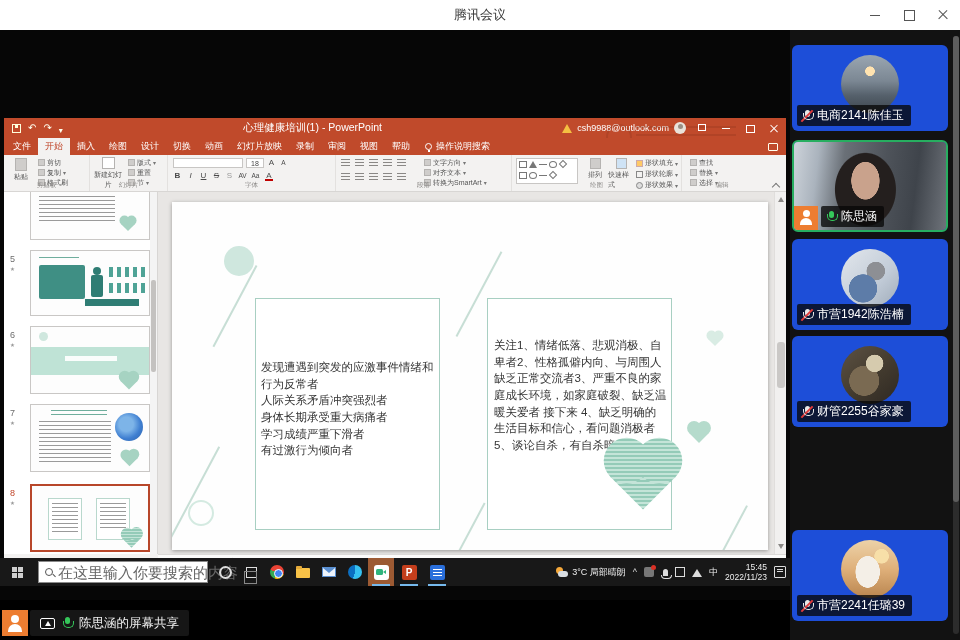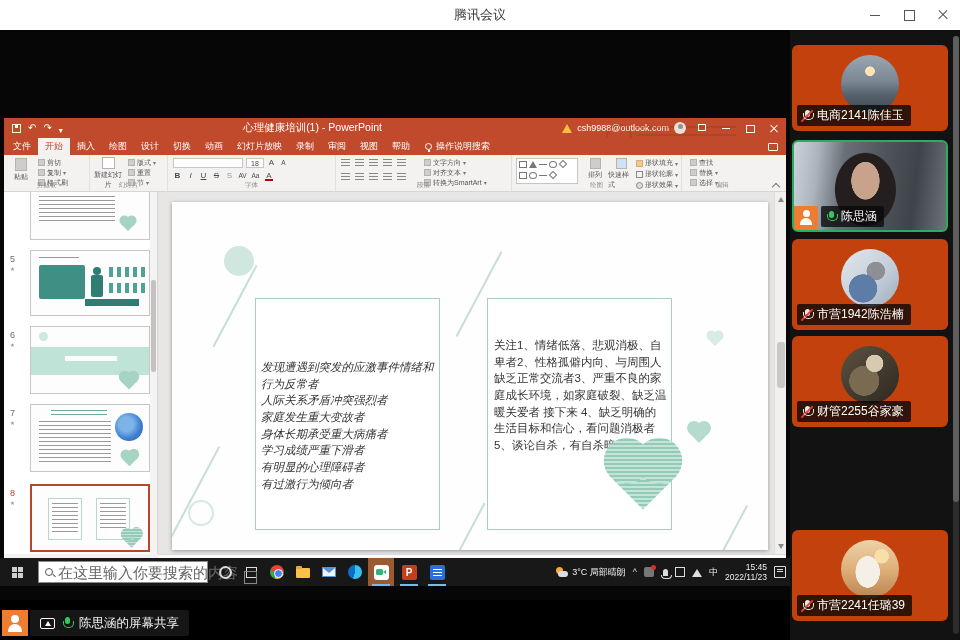--- a/index.html
+++ b/index.html
@@ -185,21 +185,21 @@
 
   
   .mic{position:relative;width:12px;height:14px;display:inline-block;flex:none;}
   .mic::before{content:"";position:absolute;left:3.5px;top:1px;width:5px;height:7px;border-radius:2.5px;background:#e8e8e8;}
   .mic::after{content:"";position:absolute;left:1.5px;top:4.5px;width:9px;height:6px;border:1.2px solid #e8e8e8;border-top:0;border-radius:0 0 5px 5px;}
   .mic.on::before{background:#35c75a;} .mic.on::after{border-color:#35c75a;}
   .mic .slash{position:absolute;left:5px;top:-1px;width:2px;height:16px;background:#e23b3b;transform:rotate(45deg);}
 
   
   .sidebar{position:absolute;left:790px;top:30px;width:170px;height:610px;background:#121212;}
-  .tile{position:absolute;left:2px;width:156px;background:#c2410c;border-radius:6px;overflow:hidden;}
+  .tile{position:absolute;left:2px;width:156px;background:#1d4ed8;border-radius:6px;overflow:hidden;}
   .tile.active{border:2px solid #27ae60;}
   .pav{position:absolute;left:50%;top:10px;transform:translateX(-50%);width:58px;height:58px;border-radius:50%;}
   .plabel{position:absolute;left:5px;bottom:5px;display:flex;align-items:center;gap:4px;background:rgba(8,8,8,.78);border-radius:2px;padding:2px 7px 2px 4px;color:#fff;font-size:12px;white-space:nowrap;}
   .hostbadge{position:absolute;left:0;bottom:0;width:24px;height:24px;background:#ed7d31;}
   .hostbadge::before{content:"";position:absolute;left:8.5px;top:4px;width:7px;height:7px;border-radius:50%;background:#fff;}
   .hostbadge::after{content:"";position:absolute;left:6px;top:12px;width:12px;height:7px;border-radius:6px 6px 0 0;background:#fff;}
   .sb-scroll{position:absolute;right:1px;top:6px;width:6px;bottom:6px;background:#2c2c2c;border-radius:3px;}
   .sb-thumb{position:absolute;left:0;top:0;width:6px;height:78%;background:#5d5d5d;border-radius:3px;}
 
   .av1{background:radial-gradient(circle at 50% 28%,#ffe3b0 0 9%,rgba(255,227,176,0) 10%),linear-gradient(180deg,#9aa6b1 0%,#7b8793 45%,#55606b 70%,#3e464e 100%);}
@@ -480,27 +480,25 @@
           <div class="circ-f" style="left:52px;top:44px;width:30px;height:30px;"></div>
           <div class="circ-o" style="left:16px;top:298px;width:26px;height:26px;"></div>
           <div class="circ-o" style="left:404px;top:110px;width:24px;height:24px;"></div>
           <div class="dline" style="left:62px;top:58px;height:92px;"></div>
           <div class="dline" style="left:20px;top:238px;height:112px;"></div>
           <div class="dline" style="left:306px;top:44px;height:96px;"></div>
           <div class="dline" style="left:292px;top:296px;height:84px;"></div>
           <div class="dline" style="left:560px;top:300px;height:60px;"></div>
 
           <div class="tbox" style="left:83px;top:96px;">
-            <div class="tbox-text" style="position:absolute;left:5px;right:3px;top:60px;font-style:italic;">
+            <div class="tbox-text" style="position:absolute;left:5px;right:3px;top:60px;">
               <div>发现遭遇到突发的应激事件情绪和行为反常者</div>
               <div>人际关系矛盾冲突强烈者</div>
-              <div>家庭发生重大变故者</div>
               <div>身体长期承受重大病痛者</div>
               <div>学习成绩严重下滑者</div>
-              <div>有明显的心理障碍者</div>
               <div>有过激行为倾向者</div>
             </div>
           </div>
 
           <div class="tbox" style="left:315px;top:96px;">
             <div class="tbox-text" style="position:absolute;left:6px;right:4px;top:38px;">关注1、情绪低落、悲观消极、自卑者2、性格孤僻内向、与周围人缺乏正常交流者3、严重不良的家庭成长环境，如家庭破裂、缺乏温暖关爱者 接下来 4、缺乏明确的生活目标和信心，看问题消极者5、谈论自杀，有自杀暗示者</div>
           </div>
 
           <div class="heart scribble" style="left:448px;top:252px;width:46px;height:46px;"></div>
           <div class="heart" style="left:520px;top:224px;width:14px;height:14px;background:#b5dbcc;"></div>

